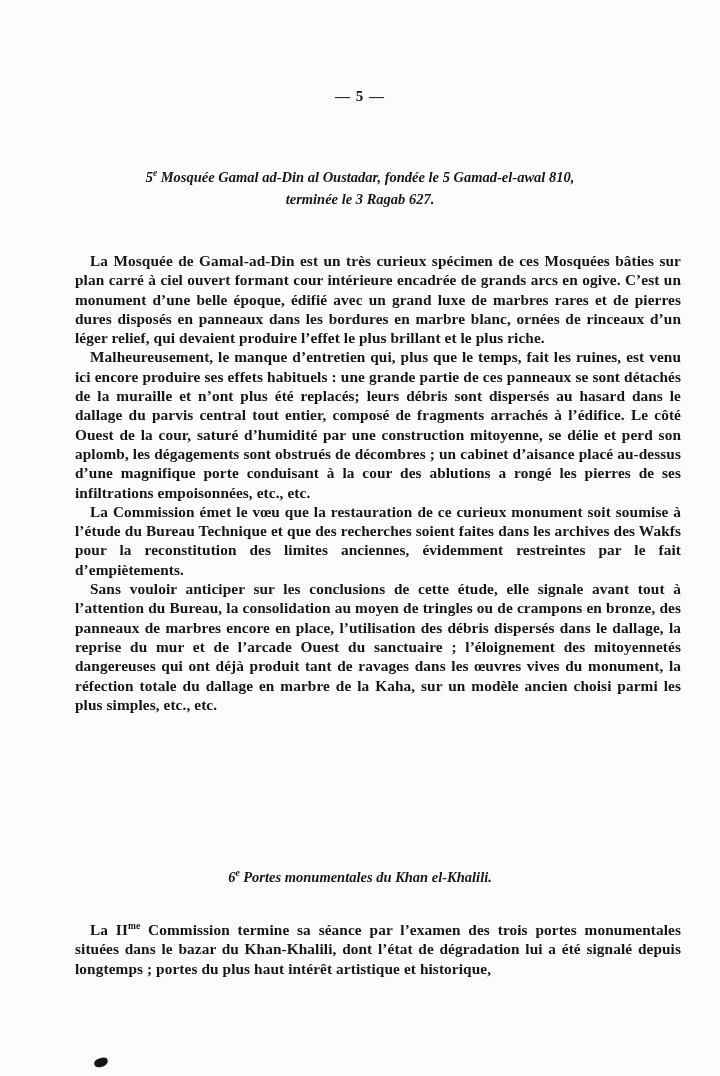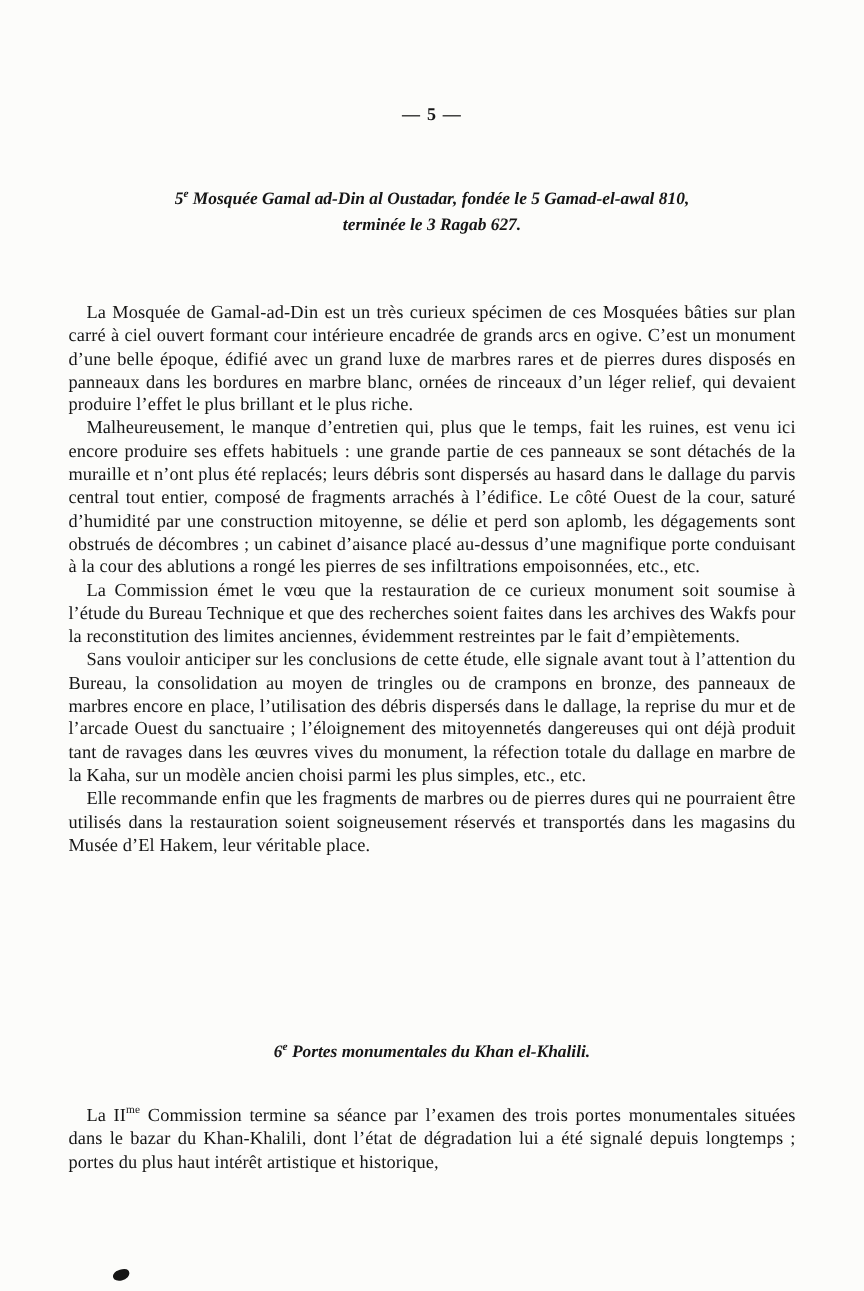--- a/index.html
+++ b/index.html
@@ -29,33 +29,33 @@
   .heading {
     position: absolute;
     left: 0;
     right: 0;
     text-align: center;
     font-style: italic;
     font-weight: bold;
     font-size: 14.5px;
     line-height: 22px;
   }
-  .heading1 { top: 155px; }
+  .heading1 { top: 166px; }
   .heading2 { top: 866px; }
   .sup {
     font-size: 9.5px;
     vertical-align: super;
     line-height: 0;
   }
   .body {
     position: absolute;
-    left: 57px;
+    left: 75px;
     width: 606px;
     font-size: 15.3px;
-    font-weight: normal;
+    font-weight: bold;
     line-height: 19.3px;
     text-align: justify;
     letter-spacing: 0.1px;
   }
   .body1 { top: 251px; }
   .body2 { top: 920px; }
   .body p {
     margin: 0;
     text-indent: 15px;
   }
@@ -80,21 +80,20 @@
   <div class="heading heading1">
     <span><span>5</span><span class="sup">e</span><span> Mosquée Gamal ad-Din al Oustadar, fondée le 5 Gamad-el-awal 810,</span></span><br>
     <span>terminée le 3 Ragab 627.</span>
   </div>
 
   <div class="body body1">
     <p>La Mosquée de Gamal-ad-Din est un très curieux spécimen de ces Mosquées bâties sur plan carré à ciel ouvert formant cour intérieure encadrée de grands arcs en ogive. C’est un monument d’une belle époque, édifié avec un grand luxe de marbres rares et de pierres dures disposés en panneaux dans les bordures en marbre blanc, ornées de rinceaux d’un léger relief, qui devaient produire l’effet le plus brillant et le plus riche.</p>
     <p>Malheureusement, le manque d’entretien qui, plus que le temps, fait les ruines, est venu ici encore produire ses effets habituels : une grande partie de ces panneaux se sont détachés de la muraille et n’ont plus été replacés; leurs débris sont dispersés au hasard dans le dallage du parvis central tout entier, composé de fragments arrachés à l’édifice. Le côté Ouest de la cour, saturé d’humidité par une construction mitoyenne, se délie et perd son aplomb, les dégagements sont obstrués de décombres ; un cabinet d’aisance placé au-dessus d’une magnifique porte conduisant à la cour des ablutions a rongé les pierres de ses infiltrations empoisonnées, etc., etc.</p>
     <p>La Commission émet le vœu que la restauration de ce curieux monument soit soumise à l’étude du Bureau Technique et que des recherches soient faites dans les archives des Wakfs pour la reconstitution des limites anciennes, évidemment restreintes par le fait d’empiètements.</p>
     <p>Sans vouloir anticiper sur les conclusions de cette étude, elle signale avant tout à l’attention du Bureau, la consolidation au moyen de tringles ou de crampons en bronze, des panneaux de marbres encore en place, l’utilisation des débris dispersés dans le dallage, la reprise du mur et de l’arcade Ouest du sanctuaire ; l’éloignement des mitoyennetés dangereuses qui ont déjà produit tant de ravages dans les œuvres vives du monument, la réfection totale du dallage en marbre de la Kaha, sur un modèle ancien choisi parmi les plus simples, etc., etc.</p>
-    <p>Elle recommande enfin que les fragments de marbres ou de pierres dures qui ne pourraient être utilisés dans la restauration soient soigneusement réservés et transportés dans les magasins du Musée d’El Hakem, leur véritable place.</p>
   </div>
 
   <div class="heading heading2">
     <span>6</span><span class="sup">e</span><span> Portes monumentales du Khan el-Khalili.</span>
   </div>
 
   <div class="body body2">
     <p><span>La II</span><span class="sup">me</span><span> Commission termine sa séance par l’examen des trois portes monumentales situées dans le bazar du Khan-Khalili, dont l’état de dégradation lui a été signalé depuis longtemps ; portes du plus haut intérêt artistique et historique,</span></p>
   </div>
 

